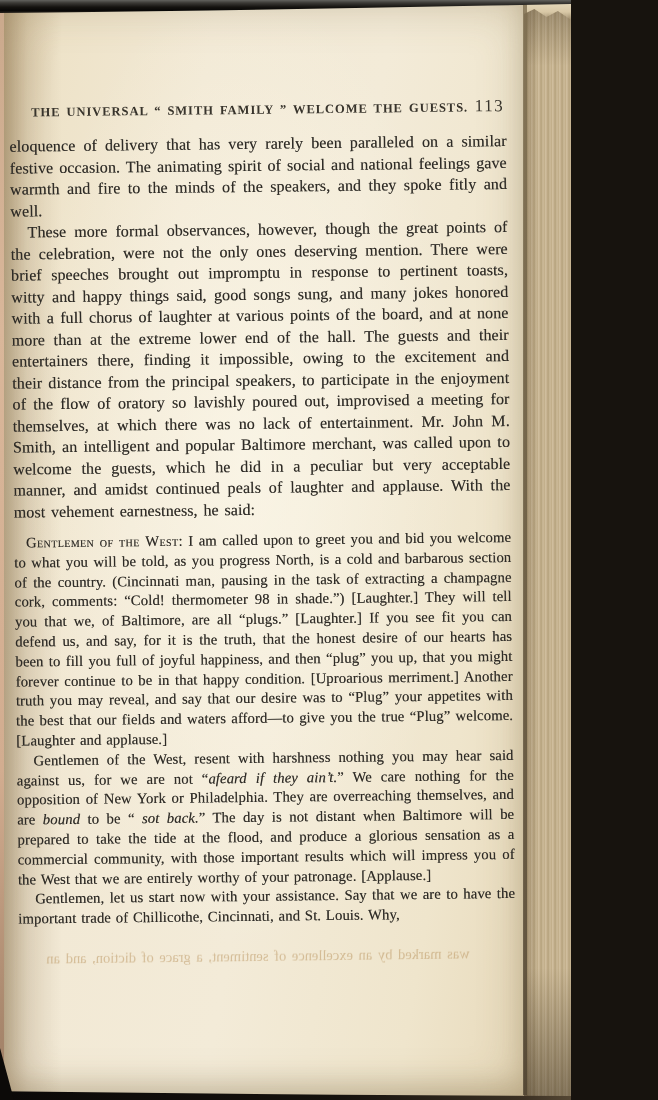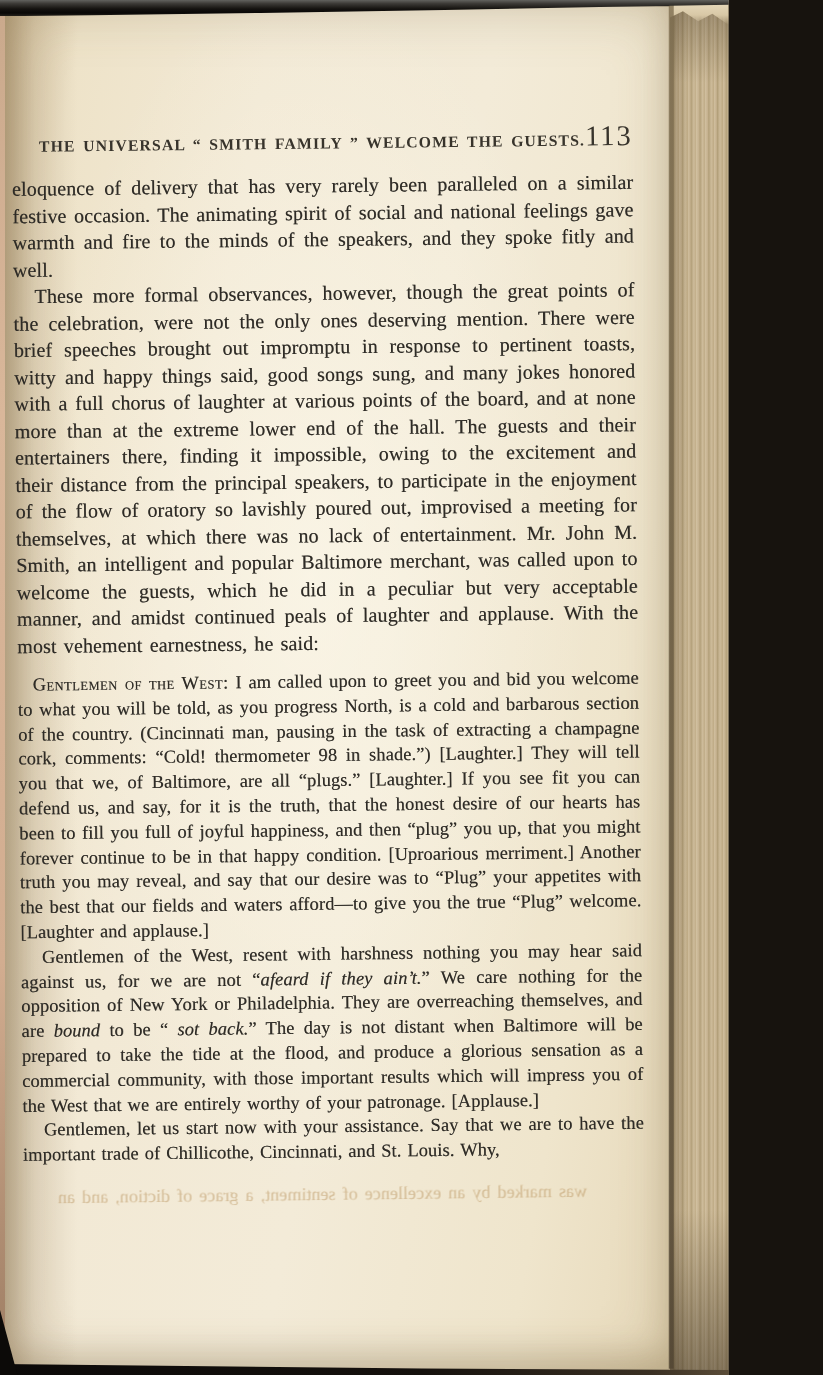--- a/index.html
+++ b/index.html
@@ -1,20 +1,19 @@
 <!DOCTYPE html>
 <html><head>
 <meta charset="utf-8">
 <style>
   html,body{margin:0;padding:0;background:#17130e;}
   .scan{
     position:relative;width:571px;height:1100px;overflow:hidden;
     background:#17130e;
     font-family:"Liberation Serif","DejaVu Serif",serif;
-    padding-left:12px;
   }
   
   .paper{
     position:absolute;left:3px;top:5px;right:47px;bottom:4px;
     background:
       radial-gradient(ellipse at 46% 42%, rgba(255,252,240,0.55) 0%, rgba(255,250,235,0) 55%),
       linear-gradient(100deg,#e3d3b2 0%,#eee3c9 9%,#f2e9d5 30%,#f3ebd8 55%,#efe5cc 82%,#e7d9ba 100%);
     box-shadow:inset 0 0 46px rgba(112,88,48,0.28), inset 0 -14px 22px rgba(112,88,48,0.18);
   }
   .gutter-shadow{
@@ -64,21 +63,21 @@
     color:#2e2b26;
   }
   .page-header{
     display:flex;align-items:baseline;justify-content:space-between;
     margin:0 0 14px 22px;color:#38342c;
   }
   .running-title{
     font-size:12.6px;letter-spacing:0.9px;word-spacing:2px;font-weight:700;
     white-space:nowrap;
   }
-  .folio{font-size:23px;letter-spacing:1.5px;font-weight:400;padding-right:2px;}
+  .folio{font-size:17px;letter-spacing:1.5px;font-weight:400;padding-right:2px;}
   .paras p{
     margin:0;text-align:justify;
     font-size:16px;line-height:21.5px;word-spacing:1.6px;letter-spacing:0.1px;
     text-shadow:0.25px 0 0 rgba(46,43,38,0.55);
   }
   .paras p.indent{text-indent:17px;}
   .paras p.speech{font-size:14.7px;line-height:19.8px;word-spacing:1px;}
   .paras p.first-speech{margin-top:11px;text-indent:12px;}
   .smallcaps{font-variant:small-caps;letter-spacing:0.4px;}
   em{font-style:italic;}

